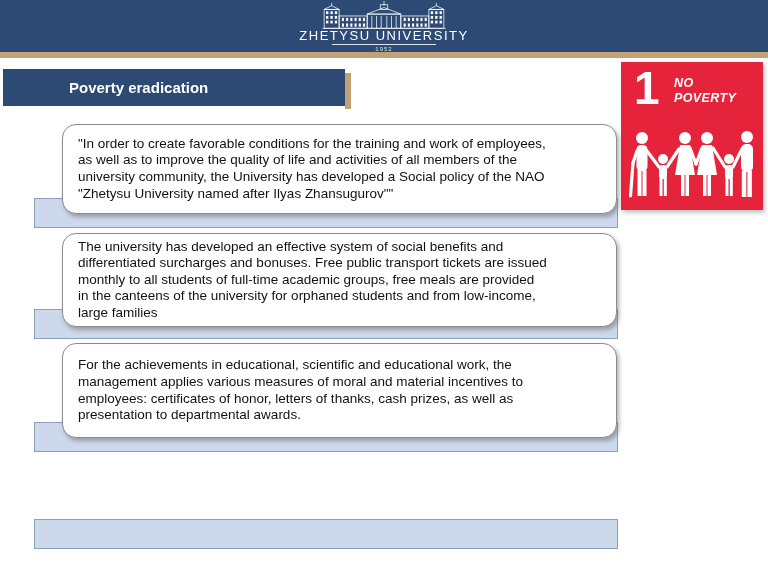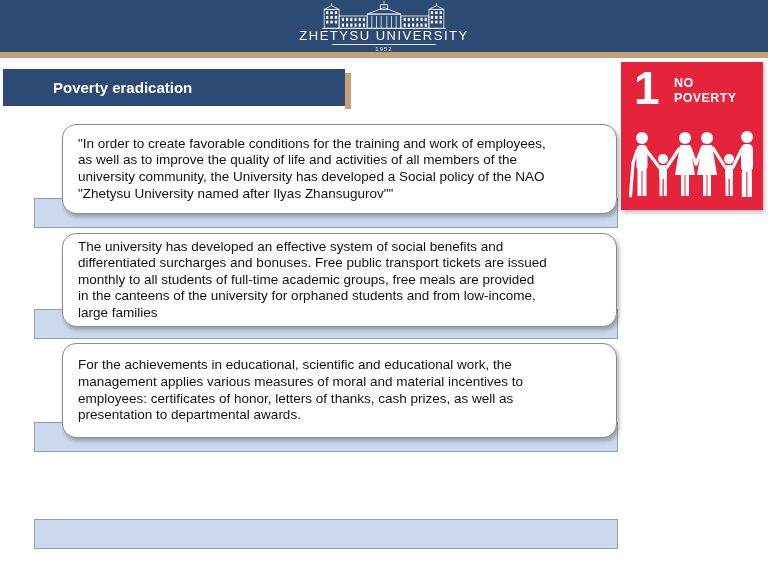--- a/index.html
+++ b/index.html
@@ -20,36 +20,37 @@
   }
   .uni-rule{width:104px;height:1px;background:rgba(255,255,255,0.85);margin-top:2px;}
   .uni-year{color:#d9e0ea;font-size:6px;line-height:6px;margin-top:1px;letter-spacing:1px;}
   .gold-stripe{position:absolute;left:0;top:52px;width:768px;height:6px;background:#c2a274;}
   
   .title-bar{
     position:absolute;left:3px;top:69px;width:342px;height:37px;
     background:#2d4a74;display:flex;align-items:center;
   }
   .title-bar span{
-    color:#ffffff;font-size:15px;font-weight:bold;padding-left:50px;white-space:nowrap;
+    color:#ffffff;font-size:15px;font-weight:bold;padding-left:66px;white-space:nowrap;
   }
   .title-accent{position:absolute;left:345px;top:73px;width:6px;height:36px;background:#c2a274;}
   
   .sdg{
     position:absolute;left:621px;top:62px;width:142px;height:148px;
     background:#e5243b;box-shadow:2px 3px 4px rgba(130,130,130,0.45);
   }
   .sdg-number{
     position:absolute;left:13px;top:2px;color:#ffffff;
     font-size:46px;font-weight:bold;line-height:48px;
   }
   .sdg-label{
     position:absolute;left:53px;top:14px;color:#ffffff;
     font-size:12.5px;font-weight:bold;line-height:1.2;letter-spacing:0.4px;
     white-space:pre-line;
+    font-style:italic;
   }
   .sdg-picto{position:absolute;left:8px;top:64px;}
   
   .shadow-rect{
     position:absolute;left:34px;width:582px;height:28px;
     background:#ccd9ed;border:1px solid #8aa0bf;z-index:1;
   }
   .r1{top:198px;} .r2{top:309px;} .r3{top:422px;} .r4{top:519px;}
   .text-box{
     position:absolute;left:62px;width:555px;z-index:2;

